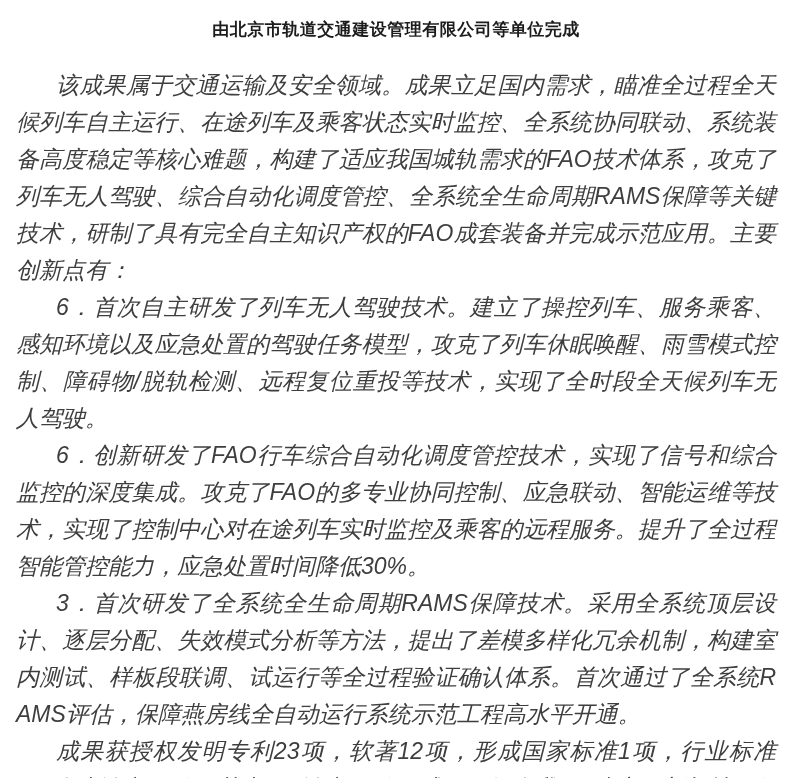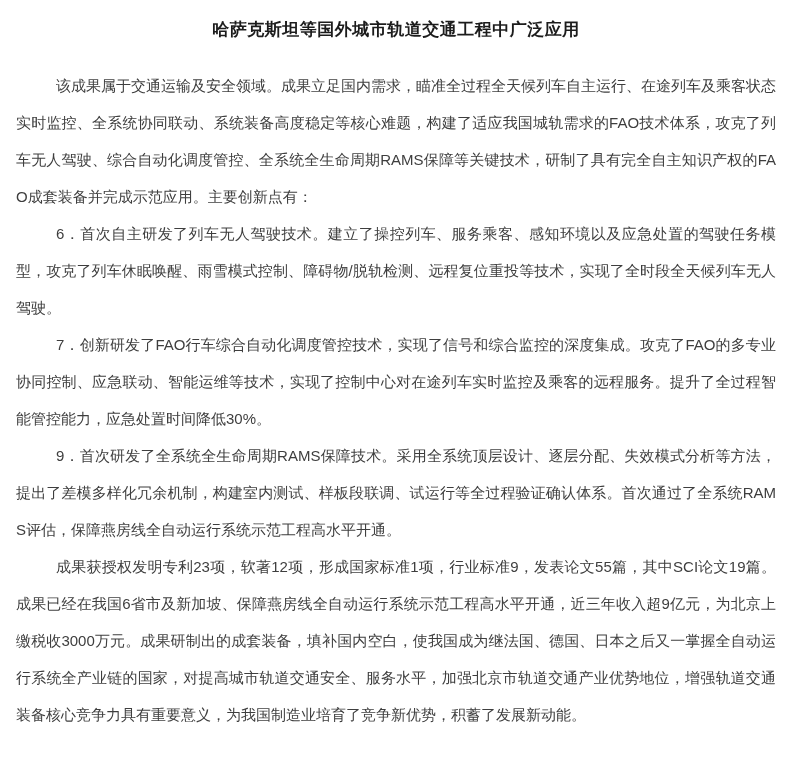--- a/index.html
+++ b/index.html
@@ -19,38 +19,39 @@
     .doc-title {
       font-size: 17px;
       line-height: 24px;
       font-weight: 700;
       text-align: center;
       color: #1c1c1c;
       margin: 4px 0 25px 0;
       letter-spacing: 0.5px;
     }
     .para {
-      font-size: 15px;
+      font-size: 23px;
       line-height: 37px;
       color: #3e3e3e;
       text-align: justify;
       text-justify: inter-ideograph;
       text-indent: 40px;
       margin: 0;
       word-break: break-all;
+      font-style: italic;
     }
   </style>
 </head>
 <body>
 
 <div class="page">
-  <h1 class="doc-title">哈萨克斯坦等国外城市轨道交通工程中广泛应用</h1>
+  <h1 class="doc-title">由北京市轨道交通建设管理有限公司等单位完成</h1>
 
   <p class="para">该成果属于交通运输及安全领域。成果立足国内需求，瞄准全过程全天候列车自主运行、在途列车及乘客状态实时监控、全系统协同联动、系统装备高度稳定等核心难题，构建了适应我国城轨需求的FAO技术体系，攻克了列车无人驾驶、综合自动化调度管控、全系统全生命周期RAMS保障等关键技术，研制了具有完全自主知识产权的FAO成套装备并完成示范应用。主要创新点有：</p>
 
   <p class="para">6．首次自主研发了列车无人驾驶技术。建立了操控列车、服务乘客、感知环境以及应急处置的驾驶任务模型，攻克了列车休眠唤醒、雨雪模式控制、障碍物/脱轨检测、远程复位重投等技术，实现了全时段全天候列车无人驾驶。</p>
 
-  <p class="para">7．创新研发了FAO行车综合自动化调度管控技术，实现了信号和综合监控的深度集成。攻克了FAO的多专业协同控制、应急联动、智能运维等技术，实现了控制中心对在途列车实时监控及乘客的远程服务。提升了全过程智能管控能力，应急处置时间降低30%。</p>
+  <p class="para">6．创新研发了FAO行车综合自动化调度管控技术，实现了信号和综合监控的深度集成。攻克了FAO的多专业协同控制、应急联动、智能运维等技术，实现了控制中心对在途列车实时监控及乘客的远程服务。提升了全过程智能管控能力，应急处置时间降低30%。</p>
 
-  <p class="para">9．首次研发了全系统全生命周期RAMS保障技术。采用全系统顶层设计、逐层分配、失效模式分析等方法，提出了差模多样化冗余机制，构建室内测试、样板段联调、试运行等全过程验证确认体系。首次通过了全系统RAMS评估，保障燕房线全自动运行系统示范工程高水平开通。</p>
+  <p class="para">3．首次研发了全系统全生命周期RAMS保障技术。采用全系统顶层设计、逐层分配、失效模式分析等方法，提出了差模多样化冗余机制，构建室内测试、样板段联调、试运行等全过程验证确认体系。首次通过了全系统RAMS评估，保障燕房线全自动运行系统示范工程高水平开通。</p>
 
   <p class="para">成果获授权发明专利23项，软著12项，形成国家标准1项，行业标准9，发表论文55篇，其中SCI论文19篇。成果已经在我国6省市及新加坡、保障燕房线全自动运行系统示范工程高水平开通，近三年收入超9亿元，为北京上缴税收3000万元。成果研制出的成套装备，填补国内空白，使我国成为继法国、德国、日本之后又一掌握全自动运行系统全产业链的国家，对提高城市轨道交通安全、服务水平，加强北京市轨道交通产业优势地位，增强轨道交通装备核心竞争力具有重要意义，为我国制造业培育了竞争新优势，积蓄了发展新动能。</p>
 </div>
 
 </body></html>

